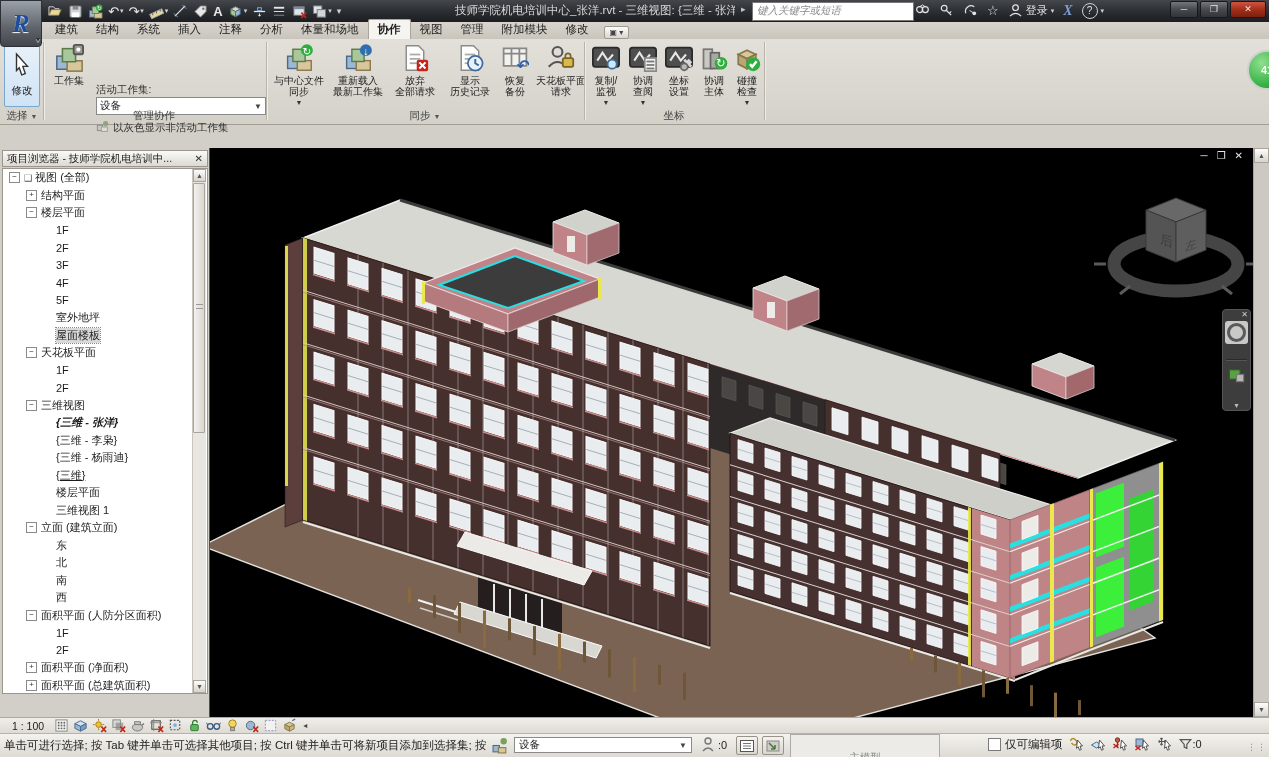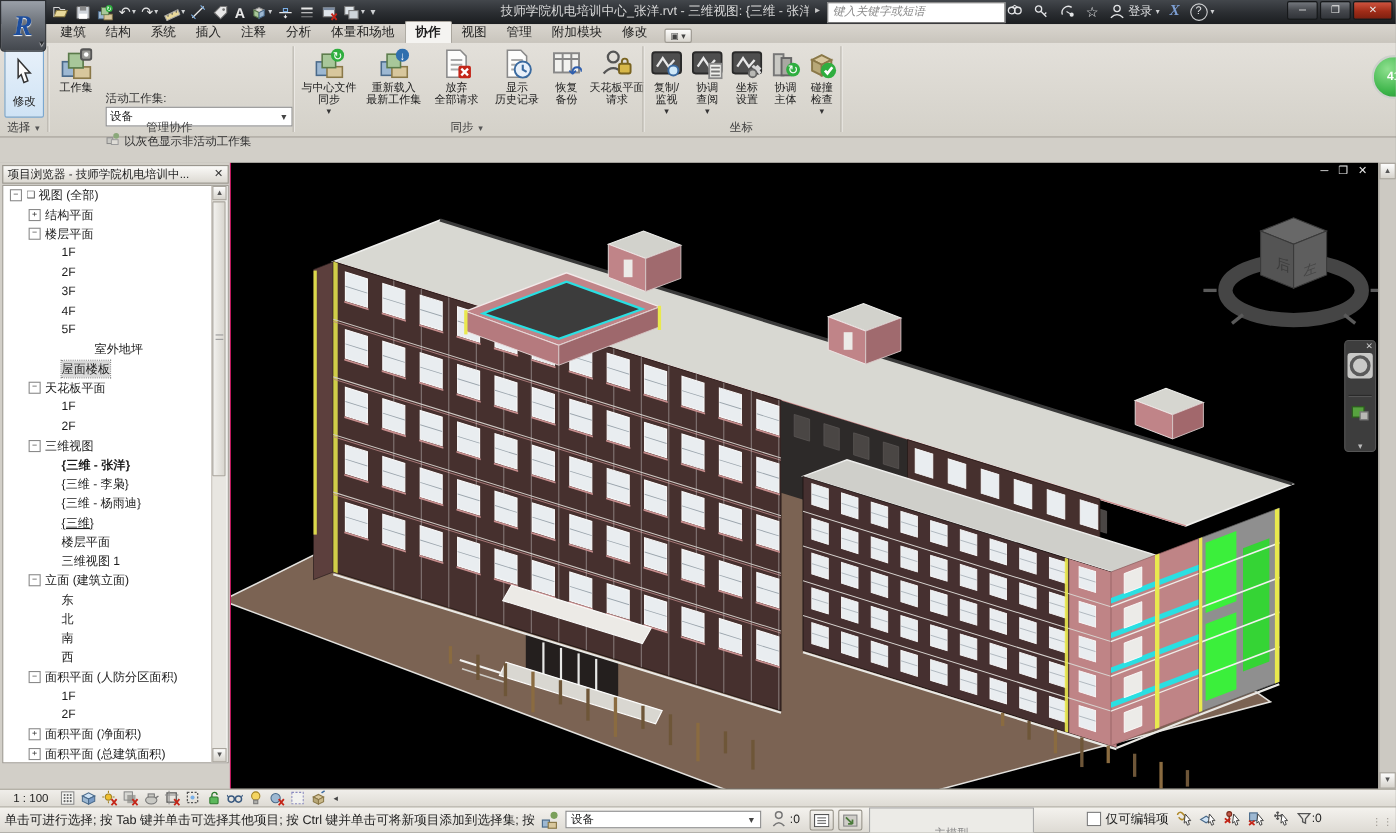--- a/index.html
+++ b/index.html
@@ -531,21 +531,21 @@
             <span class="tlabel">3F</span>
           </div>
           <div class="trow" style="padding-left: 40px;">
             <span style="width:13px;flex:none;"></span>
             <span class="tlabel">4F</span>
           </div>
           <div class="trow" style="padding-left: 40px;">
             <span style="width:13px;flex:none;"></span>
             <span class="tlabel">5F</span>
           </div>
-          <div class="trow" style="padding-left: 40px; margin-left: 30px;">
+          <div class="trow" style="padding-left: 40px;">
             <span style="width:13px;flex:none;"></span>
             <span class="tlabel">室外地坪</span>
           </div>
           <div class="trow" style="padding-left: 40px;">
             <span style="width:13px;flex:none;"></span>
             <span class="tlabel hl">屋面楼板</span>
           </div>
           <div class="trow" style="padding-left: 23px;">
             <span class="texp">−</span>
             <span class="tlabel">天花板平面</span>
@@ -555,21 +555,21 @@
             <span class="tlabel">1F</span>
           </div>
           <div class="trow" style="padding-left: 40px;">
             <span style="width:13px;flex:none;"></span>
             <span class="tlabel">2F</span>
           </div>
           <div class="trow" style="padding-left: 23px;">
             <span class="texp">−</span>
             <span class="tlabel">三维视图</span>
           </div>
-          <div class="trow" style="padding-left: 40px;">
+          <div class="trow" style="padding-left: 40px; font-style: italic;">
             <span style="width:13px;flex:none;"></span>
             <span class="tlabel bold">{三维 - 张洋}</span>
           </div>
           <div class="trow" style="padding-left: 40px;">
             <span style="width:13px;flex:none;"></span>
             <span class="tlabel">{三维 - 李枭}</span>
           </div>
           <div class="trow" style="padding-left: 40px;">
             <span style="width:13px;flex:none;"></span>
             <span class="tlabel">{三维 - 杨雨迪}</span>

